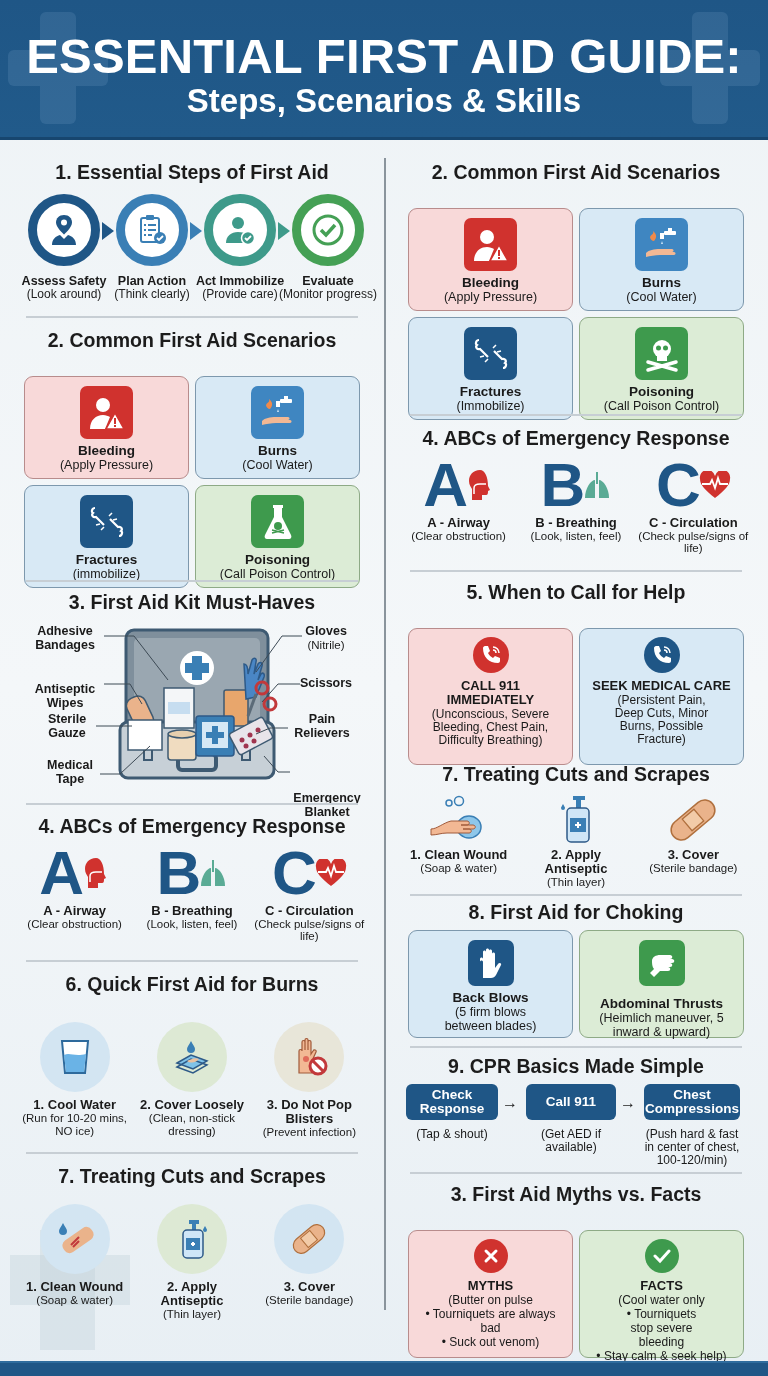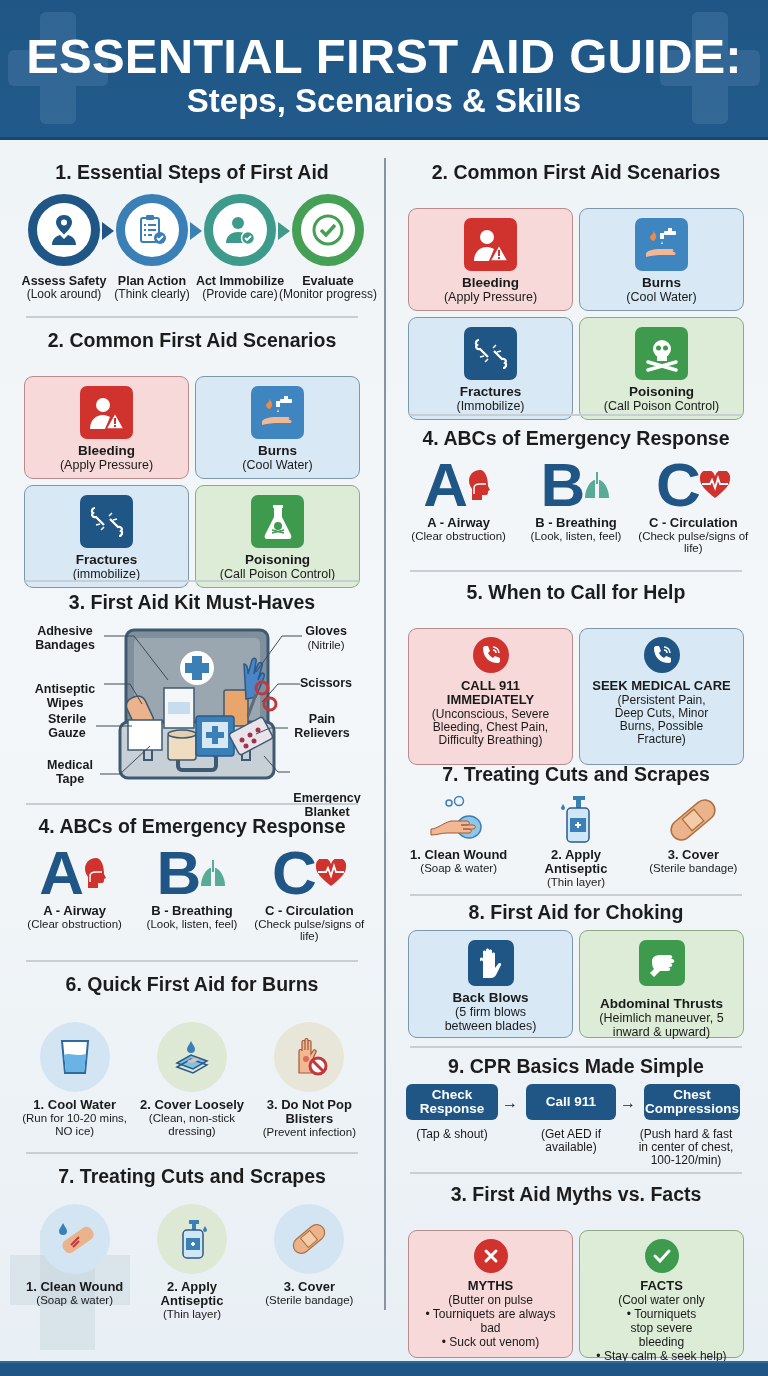--- a/index.html
+++ b/index.html
@@ -611,21 +611,21 @@
   <div class="section" style="top:906px;">
     <div class="section-title">9. CPR Basics Made Simple</div>
     <div class="cpr">
       <div class="cpr-box" style="left:6px;width:92px;">Check Response</div>
       <div class="cpr-arrow" style="left:102px;">→</div>
       <div class="cpr-box" style="left:126px;width:90px;">Call 911</div>
       <div class="cpr-arrow" style="left:220px;">→</div>
       <div class="cpr-box" style="left:244px;width:96px;">Chest Compressions</div>
       <div class="cpr-sub" style="left:6px;width:92px;">(Tap &amp; shout)</div>
       <div class="cpr-sub" style="left:134px;width:74px;">(Get AED if available)</div>
-      <div class="cpr-sub" style="left:236px;width:100px;">(Push hard &amp; fast in center of chest, 100-120/min)</div>
+      <div class="cpr-sub" style="left:242px;width:100px;">(Push hard &amp; fast in center of chest, 100-120/min)</div>
     </div>
   </div>
   <div class="hr" style="top:1024px;"></div>
 
   <div class="section myths" style="top:1034px;">
     <div class="section-title">3. First Aid Myths vs. Facts</div>
     <div class="grid2">
       <div class="card red">
         <div class="circle-ic" style="background:#d0322e;width:34px;height:34px;">
             <svg width="16" height="16" viewBox="0 0 16 16">

